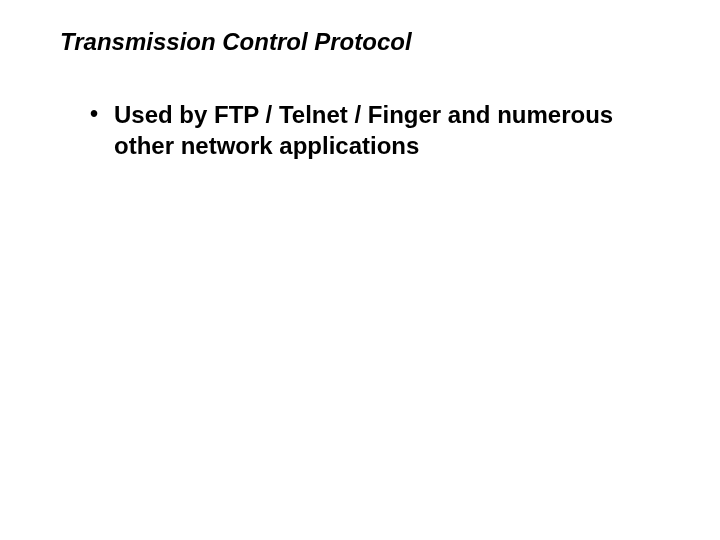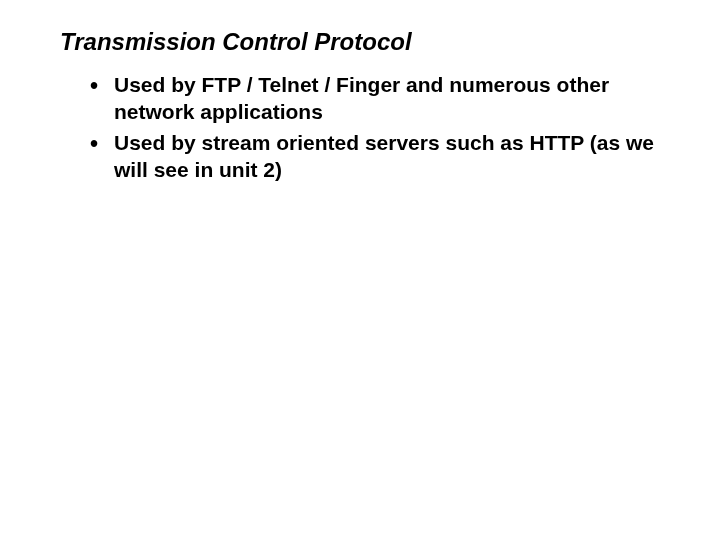--- a/index.html
+++ b/index.html
@@ -12,29 +12,29 @@
       height: 540px;
       background: #ffffff;
       font-family: Arial, Helvetica, sans-serif;
       padding: 28px 60px 0 60px;
       color: #000000;
     }
     .title {
       font-size: 24px;
       font-weight: bold;
       font-style: italic;
-      margin-bottom: 16px;
+      margin-bottom: 44px;
       letter-spacing: 0px;
     }
     .bullets {
       list-style: none;
       padding-left: 30px;
     }
     .bullets li {
-      font-size: 21px;
+      font-size: 24px;
       font-weight: bold;
       line-height: 1.28;
       margin-bottom: 4px;
       position: relative;
       padding-left: 24px;
     }
     .bullets li::before {
       content: "•";
       position: absolute;
       left: 0;
@@ -43,14 +43,13 @@
       font-weight: bold;
     }
   </style>
 </head>
 <body>
 
 <h1 class="title">Transmission Control Protocol</h1>
 
 <ul class="bullets">
   <li>Used by FTP / Telnet / Finger and numerous other network applications</li>
-  <li>Used by stream oriented servers such as HTTP (as we will see in unit 2)</li>
 </ul>
 
 </body></html>

